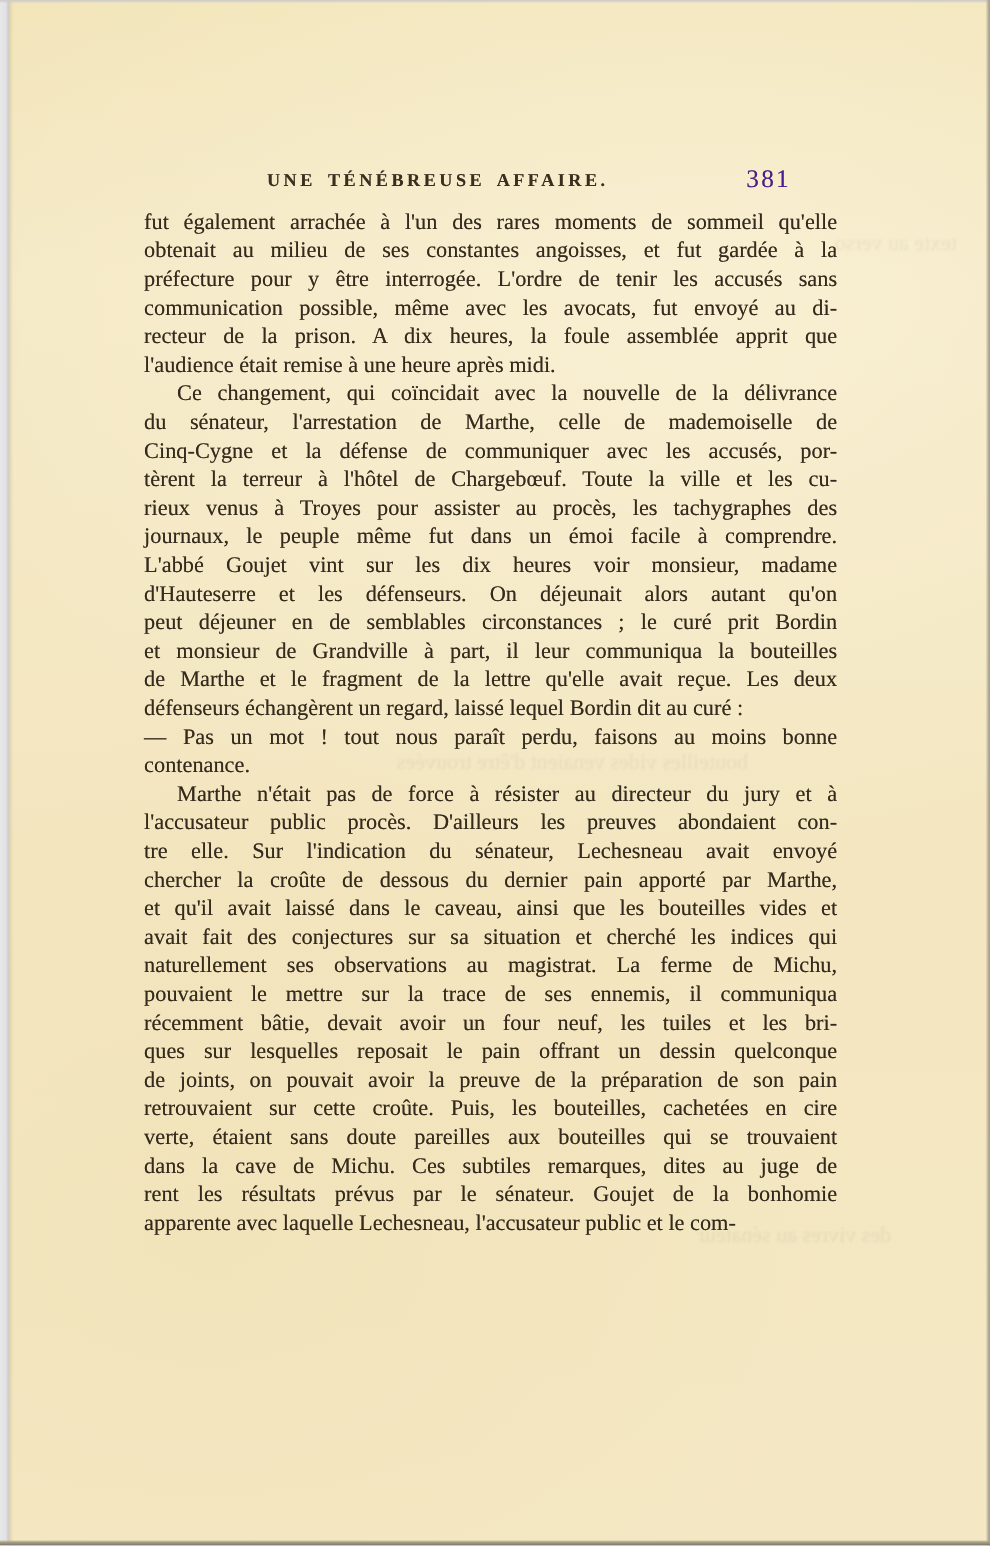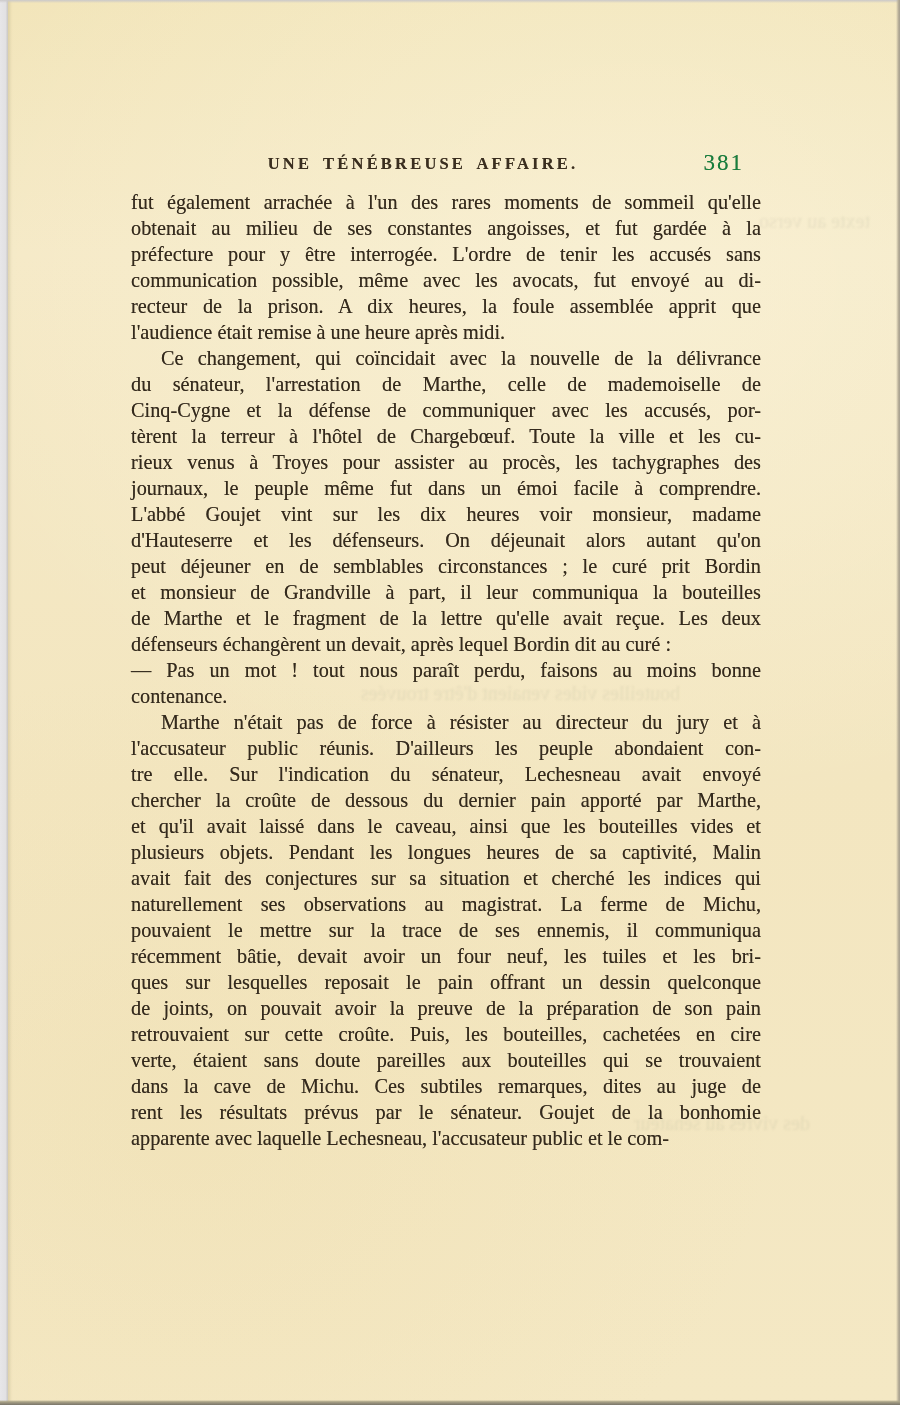--- a/index.html
+++ b/index.html
@@ -43,21 +43,21 @@
     position: absolute; right: 0; top: 0; width: 4px; height: 100%;
     background: linear-gradient(90deg, rgba(170,160,130,0), #b9b09a 60%, #a39c8d 100%);
   }
   .edge-bottom {
     position: absolute; left: 0; bottom: 0; width: 100%; height: 5px;
     background: linear-gradient(180deg, rgba(120,115,105,0), #aba488 35%, #797469 100%);
   }
   
   .header {
     position: absolute;
-    left: 144px;
+    left: 119px;
     top: 150px;
     width: 628px;
     height: 30px;
     text-decoration: underline;
   }
   .running-head {
     position: absolute;
     left: 0;
     right: 70px;
     top: 4px;
@@ -69,21 +69,21 @@
     color: #3a2e1f;
     text-shadow: 0 0 0.5px rgba(58,46,31,0.55);
     white-space: nowrap;
   }
   .page-number {
     position: absolute;
     right: 28px;
     top: 0;
     font-size: 23px;
     letter-spacing: 2px;
-    color: #15803d;
+    color: #4c1d95;
     text-shadow: 0 0 0.5px rgba(52,42,29,0.5);
   }
   
   .page-text {
     position: absolute;
     left: 131px;
     top: 189px;
     width: 630px;
     color: #342a1d;
     font-size: 20.3px;
@@ -142,29 +142,28 @@
       <div class="line">du sénateur, l'arrestation de Marthe, celle de mademoiselle de</div>
       <div class="line">Cinq-Cygne et la défense de communiquer avec les accusés, por-</div>
       <div class="line">tèrent la terreur à l'hôtel de Chargebœuf. Toute la ville et les cu-</div>
       <div class="line">rieux venus à Troyes pour assister au procès, les tachygraphes des</div>
       <div class="line">journaux, le peuple même fut dans un émoi facile à comprendre.</div>
       <div class="line">L'abbé Goujet vint sur les dix heures voir monsieur, madame</div>
       <div class="line">d'Hauteserre et les défenseurs. On déjeunait alors autant qu'on</div>
       <div class="line">peut déjeuner en de semblables circonstances ; le curé prit Bordin</div>
       <div class="line">et monsieur de Grandville à part, il leur communiqua la bouteilles</div>
       <div class="line">de Marthe et le fragment de la lettre qu'elle avait reçue. Les deux</div>
-      <div class="line last">défenseurs échangèrent un devait, après lequel Bordin dit au curé :</div>
+      <div class="line last">défenseurs échangèrent un regard, laissé lequel Bordin dit au curé :</div>
       <div class="line">— Pas un mot ! tout nous paraît perdu, faisons au moins bonne</div>
       <div class="line last">contenance.</div>
       <div class="line indent">Marthe n'était pas de force à résister au directeur du jury et à</div>
-      <div class="line">l'accusateur public réunis. D'ailleurs les peuple abondaient con-</div>
+      <div class="line">l'accusateur public procès. D'ailleurs les preuves abondaient con-</div>
       <div class="line">tre elle. Sur l'indication du sénateur, Lechesneau avait envoyé</div>
       <div class="line">chercher la croûte de dessous du dernier pain apporté par Marthe,</div>
       <div class="line">et qu'il avait laissé dans le caveau, ainsi que les bouteilles vides et</div>
-      <div class="line">plusieurs objets. Pendant les longues heures de sa captivité, Malin</div>
       <div class="line">avait fait des conjectures sur sa situation et cherché les indices qui</div>
       <div class="line">naturellement ses observations au magistrat. La ferme de Michu,</div>
       <div class="line">pouvaient le mettre sur la trace de ses ennemis, il communiqua</div>
       <div class="line">récemment bâtie, devait avoir un four neuf, les tuiles et les bri-</div>
       <div class="line">ques sur lesquelles reposait le pain offrant un dessin quelconque</div>
       <div class="line">de joints, on pouvait avoir la preuve de la préparation de son pain</div>
       <div class="line">retrouvaient sur cette croûte. Puis, les bouteilles, cachetées en cire</div>
       <div class="line">verte, étaient sans doute pareilles aux bouteilles qui se trouvaient</div>
       <div class="line">dans la cave de Michu. Ces subtiles remarques, dites au juge de</div>
       <div class="line">rent les résultats prévus par le sénateur. Goujet de la bonhomie</div>

